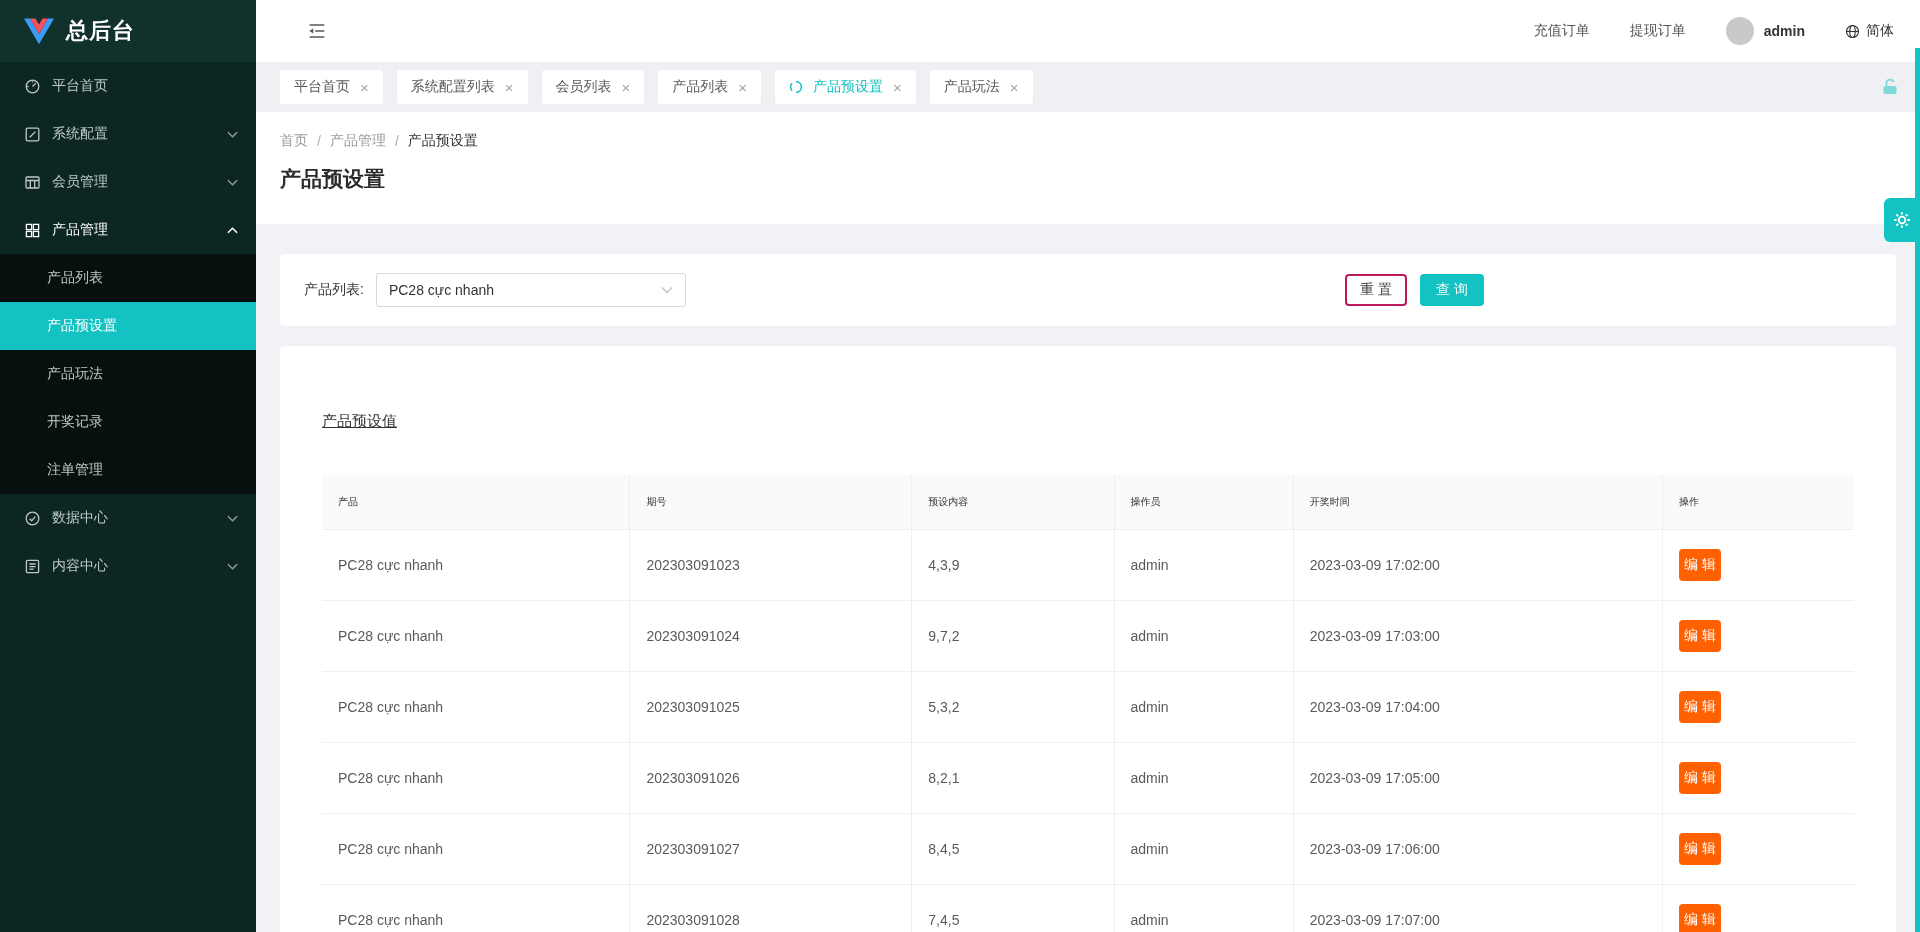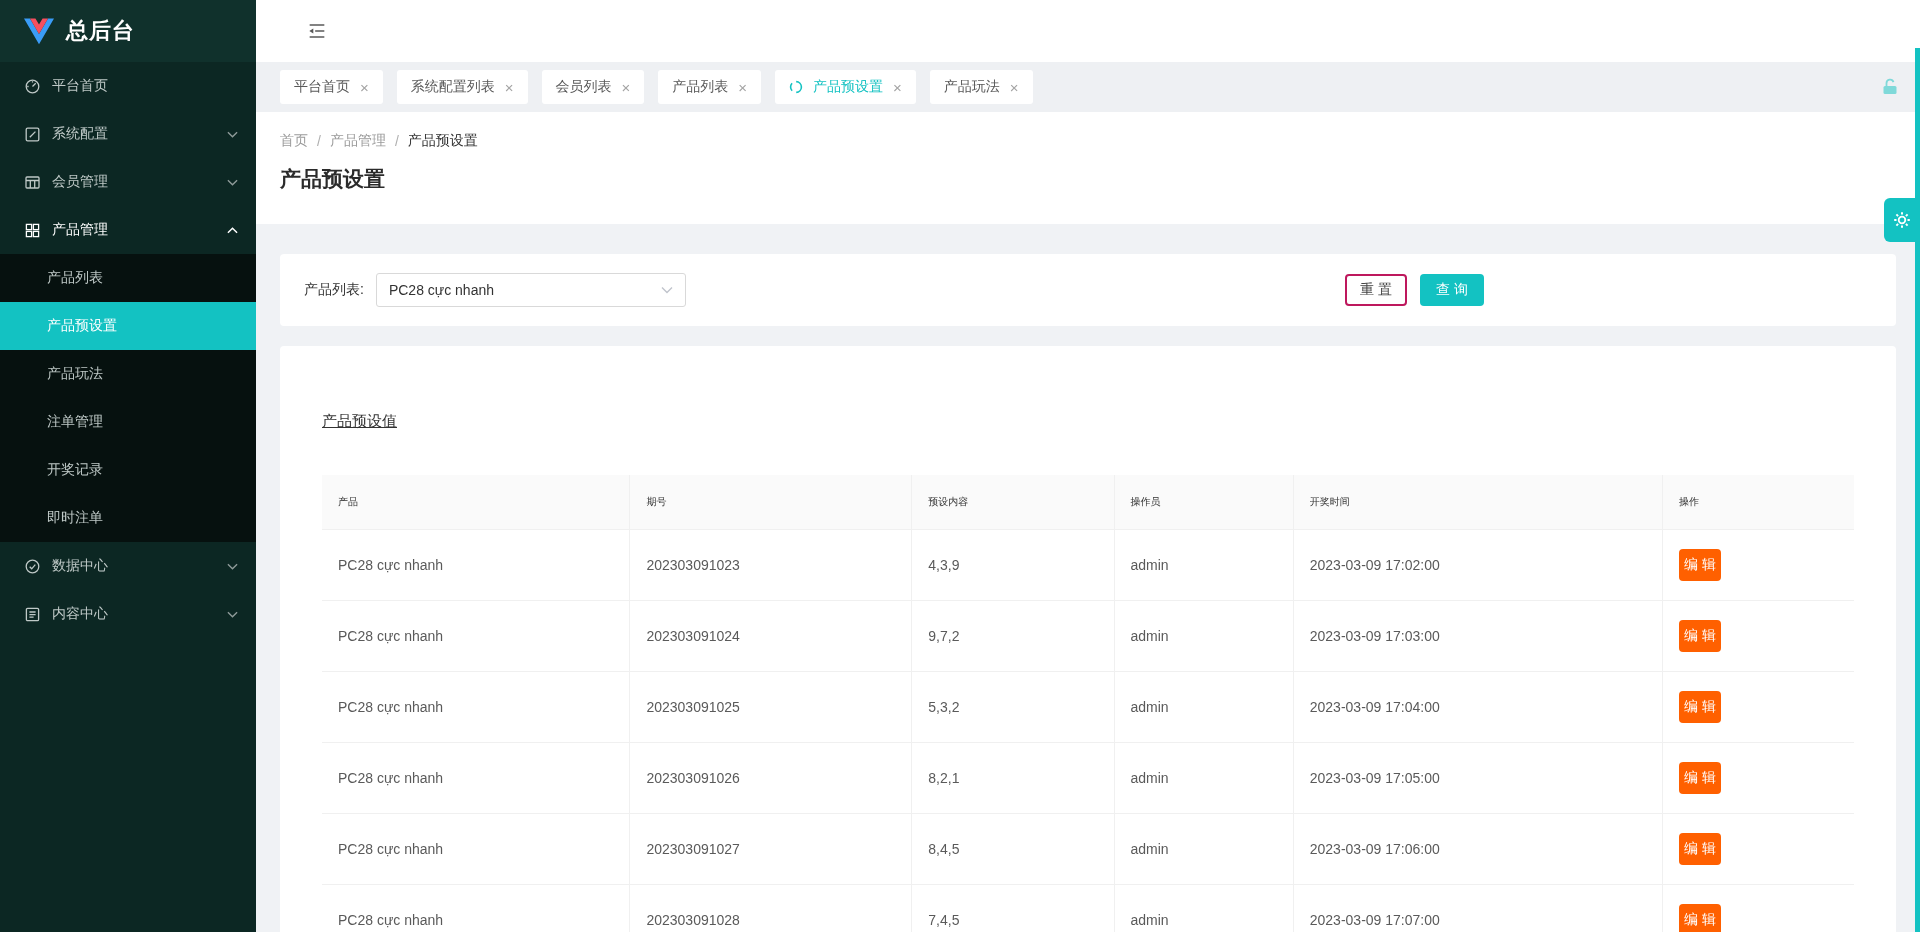--- a/index.html
+++ b/index.html
@@ -136,27 +136,24 @@
         <div class="smi">
           <span>产品列表</span>
         </div>
         <div class="smi active">
           <span>产品预设置</span>
         </div>
         <div class="smi">
           <span>产品玩法</span>
         </div>
         <div class="smi">
+          <span>开奖记录</span>
+        </div>
+        <div class="smi">
           <span>注单管理</span>
-        </div>
-        <div class="smi">
-          <span>开奖记录</span>
-        </div>
-        <div class="smi">
-          <span>即时注单</span>
         </div>
       </div>
 
       <div class="mi">
         <svg class="ic" viewBox="0 0 17 17" fill="none" stroke="currentColor" stroke-width="1.3">
           <circle cx="8.5" cy="8.5" r="6.3"></circle>
             <path d="M5.7 8.8l2 2 3.6-4.2"></path>
         </svg>
         <span>数据中心</span>
         <span class="chev">
@@ -184,20 +181,36 @@
 
   <div class="main">
 
     <header class="topbar">
       <span class="fold">
         <svg width="22" height="22" viewBox="0 0 24 24" fill="none" stroke="#595959" stroke-width="1.8">
           <path d="M4 5.5h16M10 12h10M4 18.5h16"></path>
           <polygon points="8,9.2 3.6,12 8,14.8" fill="#595959" stroke="none"></polygon>
         </svg>
       </span>
+      <div class="topbar-right">
+        <span class="tb-link">充值订单</span>
+        <span class="tb-link">提现订单</span>
+        <span class="user">
+          <span class="avatar"></span>
+          <span>admin</span>
+        </span>
+        <span class="lang">
+          <svg width="15" height="15" viewBox="0 0 16 16" fill="none" stroke="#333" stroke-width="1.2">
+            <circle cx="8" cy="8" r="6.4"></circle>
+              <ellipse cx="8" cy="8" rx="2.9" ry="6.4"></ellipse>
+              <path d="M1.6 8h12.8"></path>
+          </svg>
+          <span>简体</span>
+        </span>
+      </div>
     </header>
 
     <div class="tabbar">
       <div class="tab">
         <span>平台首页</span>
         <span class="x">×</span>
       </div>
       <div class="tab">
         <span>系统配置列表</span>
         <span class="x">×</span>

